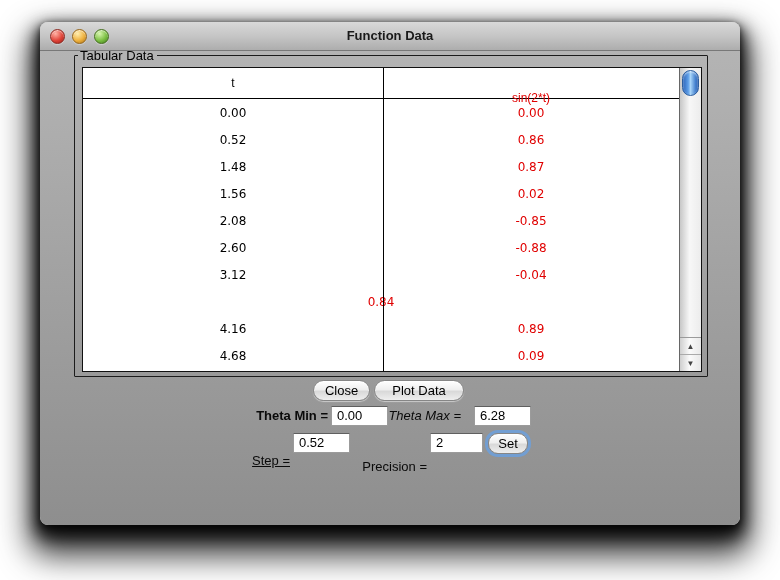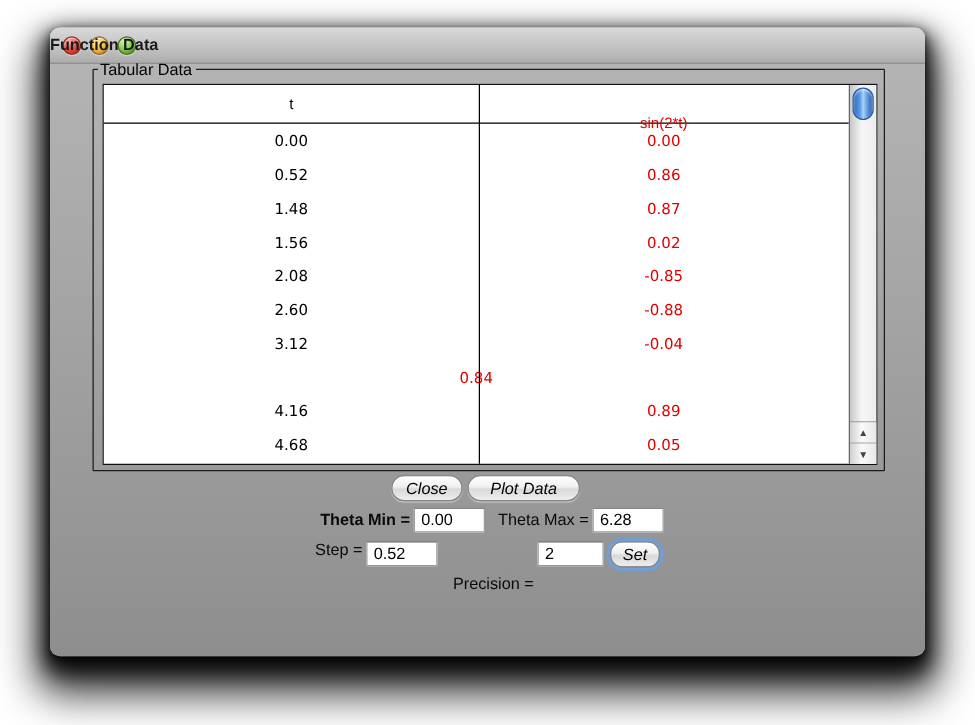--- a/index.html
+++ b/index.html
@@ -5,21 +5,21 @@
   html,body{margin:0;padding:0;background:#ffffff;width:780px;height:580px;overflow:hidden;
     font-family:"Liberation Sans","DejaVu Sans",sans-serif;}
   .stage{position:relative;width:780px;height:580px;}
 
   
   .window{position:absolute;left:40px;top:22px;width:700px;height:503px;border-radius:8px;
     background:linear-gradient(#b6b6b6,#8e8e8e);
     box-shadow:0 20px 32px 10px rgba(0,0,0,0.80),0 8px 16px 4px rgba(0,0,0,0.85),0 2px 6px rgba(0,0,0,0.6);}
   .titlebar{position:absolute;left:0;top:0;right:0;height:28px;border-radius:8px 8px 0 0;
     background:linear-gradient(#d9d9d9,#c3c3c3 55%,#adadad);border-bottom:1px solid #787878;}
-  .title{position:absolute;left:0;right:0;top:0;height:28px;line-height:28px;
+  .title{position:absolute;left:0;right:0;top:0;height:28px;line-height:28px;text-align:center;
     font-size:13px;font-weight:600;color:#1a1a1a;}
   .lights{position:absolute;left:10px;top:7px;display:flex;gap:7px;}
   .light{width:13px;height:13px;border-radius:50%;box-shadow:inset 0 1px 1px rgba(255,255,255,0.6),0 1px 1px rgba(255,255,255,0.35);}
   .light.red{background:radial-gradient(circle at 35% 28%,#ffb3a6,#e0453a 55%,#9c1a12);border:1px solid #8e2a22;}
   .light.yellow{background:radial-gradient(circle at 35% 28%,#ffeeb0,#efb23f 55%,#a86f12);border:1px solid #97671c;}
   .light.green{background:radial-gradient(circle at 35% 28%,#d8f6ae,#7cc043 55%,#3c7a18);border:1px solid #46701f;}
 
   
   fieldset.group{position:absolute;left:34px;top:26px;width:632px;height:327px;margin:0;padding:0;
     border:1px solid #1c1c1c;border-radius:1px;}
@@ -48,21 +48,21 @@
     box-shadow:inset 0 1px 2px rgba(255,255,255,0.7);border:1px solid #2b5d9e;box-sizing:border-box;}
   .sarrows{position:absolute;left:0;right:0;bottom:0;height:33px;border-top:1px solid #9a9a9a;}
   .sarrow{height:16px;display:flex;align-items:center;justify-content:center;font-size:8px;color:#444;
     background:linear-gradient(90deg,#cfcfcf,#fafafa 45%,#e8e8e8);}
   .sarrow.up{border-bottom:1px solid #aaa;}
 
   
   .aquabtn{position:absolute;height:21px;border-radius:11px;border:1px solid #868686;box-sizing:border-box;
     background:linear-gradient(#ffffff,#efefef 45%,#d9d9d9 55%,#eeeeee);
     box-shadow:0 1px 1px rgba(255,255,255,0.5),inset 0 1px 1px #fff;
-    font-size:13px;color:#000;display:flex;align-items:center;justify-content:center;cursor:default;font-style:italic;}
+    font-size:13px;color:#000;display:flex;align-items:center;justify-content:center;cursor:default;}
   .aquabtn.focusring{box-shadow:0 0 0 3px rgba(108,160,221,0.85),inset 0 1px 1px #fff;border-radius:10px;}
 
   
   .ctl-label{position:absolute;height:20px;line-height:20px;font-size:13px;color:#0a0a0a;text-align:right;}
   .ctl-field{position:absolute;height:20px;box-sizing:border-box;background:#fff;border:1px solid #9b9b9b;
     border-top-color:#5f5f5f;font-size:13px;color:#000;padding:0 5px;line-height:18px;
     font-family:"Liberation Sans",sans-serif;}
 </style>
 </head>
 <body>
@@ -120,42 +120,42 @@
             </div>
             <div class="trow">
               <div class="td c2">0.84</div>
             </div>
             <div class="trow">
               <div class="td c1">4.16</div>
               <div class="td c2">0.89</div>
             </div>
             <div class="trow">
               <div class="td c1">4.68</div>
-              <div class="td c2">0.05</div>
+              <div class="td c2">0.09</div>
             </div>
           </div>
         <div class="coldivider"></div>
       </div>
       <div class="vscroll">
         <div class="sthumb"></div>
         <div class="sarrows">
           <div class="sarrow up">▲</div>
           <div class="sarrow">▼</div>
         </div>
       </div>
     </div>
 
     <div class="aquabtn" style="left:273px;top:358px;width:57px;">Close</div>
     <div class="aquabtn" style="left:334px;top:358px;width:90px;">Plot Data</div>
 
     <div class="ctl-label" style="left:198px;top:384px;width:90px;font-weight:bold;">Theta Min =</div>
     <div class="ctl-field" style="left:291px;top:384px;width:57px;">0.00</div>
-    <div class="ctl-label" style="left:351px;top:384px;width:80px;">Theta Max =</div>
+    <div class="ctl-label" style="left:341px;top:384px;width:80px;font-style:italic;">Theta Max =</div>
     <div class="ctl-field" style="left:434px;top:384px;width:57px;">6.28</div>
 
-    <div class="ctl-label" style="left:190px;top:408px;width:60px;">Step =</div>
+    <div class="ctl-label" style="left:190px;top:429px;width:60px;text-decoration:underline;">Step =</div>
     <div class="ctl-field" style="left:253px;top:411px;width:57px;">0.52</div>
     <div class="ctl-label" style="left:305px;top:411px;width:82px;margin-top:24px;">Precision =</div>
     <div class="ctl-field" style="left:390px;top:411px;width:53px;">2</div>
     <div class="aquabtn focusring" style="left:448px;top:411px;width:40px;">Set</div>
 
   </div>
 </div>
 
 </body></html>

